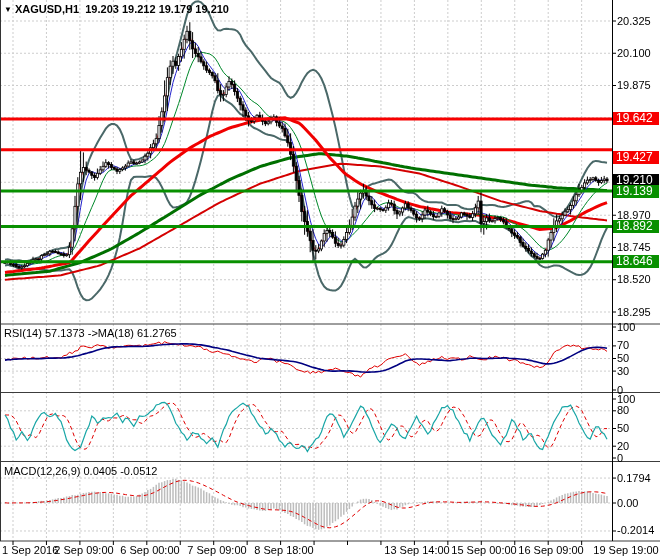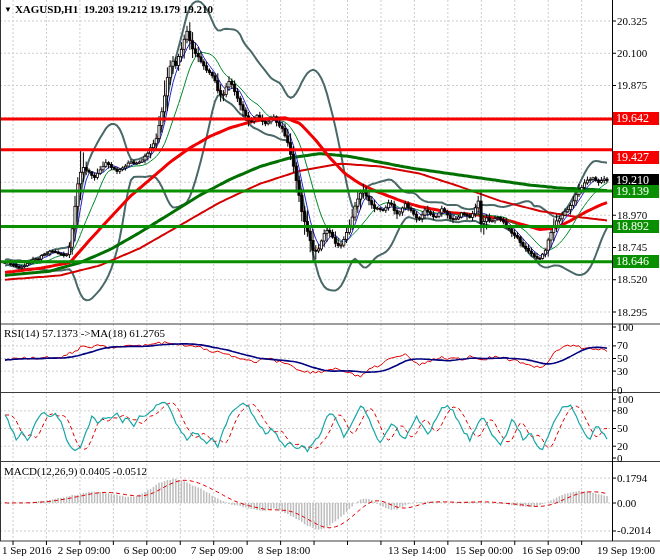--- a/index.html
+++ b/index.html
@@ -1,17 +1,17 @@
 <!DOCTYPE html>
 <html><head>
 <meta charset="utf-8">
 <style>
   html,body{margin:0;padding:0;background:#fff;}
   #app{position:relative;width:660px;height:560px;background:#fff;overflow:hidden;
-       font-family:Liberation Serif, serif;}
+       font-family:Liberation Sans, sans-serif;}
   #cv{position:absolute;left:0;top:0;}
   #chart-title{position:absolute;left:4px;top:3px;font-size:11px;font-weight:700;color:#000;white-space:nowrap;}
   #chart-title .tri{font-size:8px;vertical-align:1px;margin-right:3px;}
   .ind-lbl{position:absolute;left:4px;font-size:11px;color:#000;white-space:nowrap;}
   .axis-lbl{position:absolute;font-size:11px;color:#000;white-space:nowrap;line-height:13px;}
   .badge{position:absolute;left:613px;min-width:40px;font-size:12px;color:#fff;
          padding:0 3px;height:13px;line-height:13px;white-space:nowrap;}
   .t-lbl{position:absolute;top:544px;font-size:11px;color:#000;white-space:nowrap;}
 </style>
 </head>

